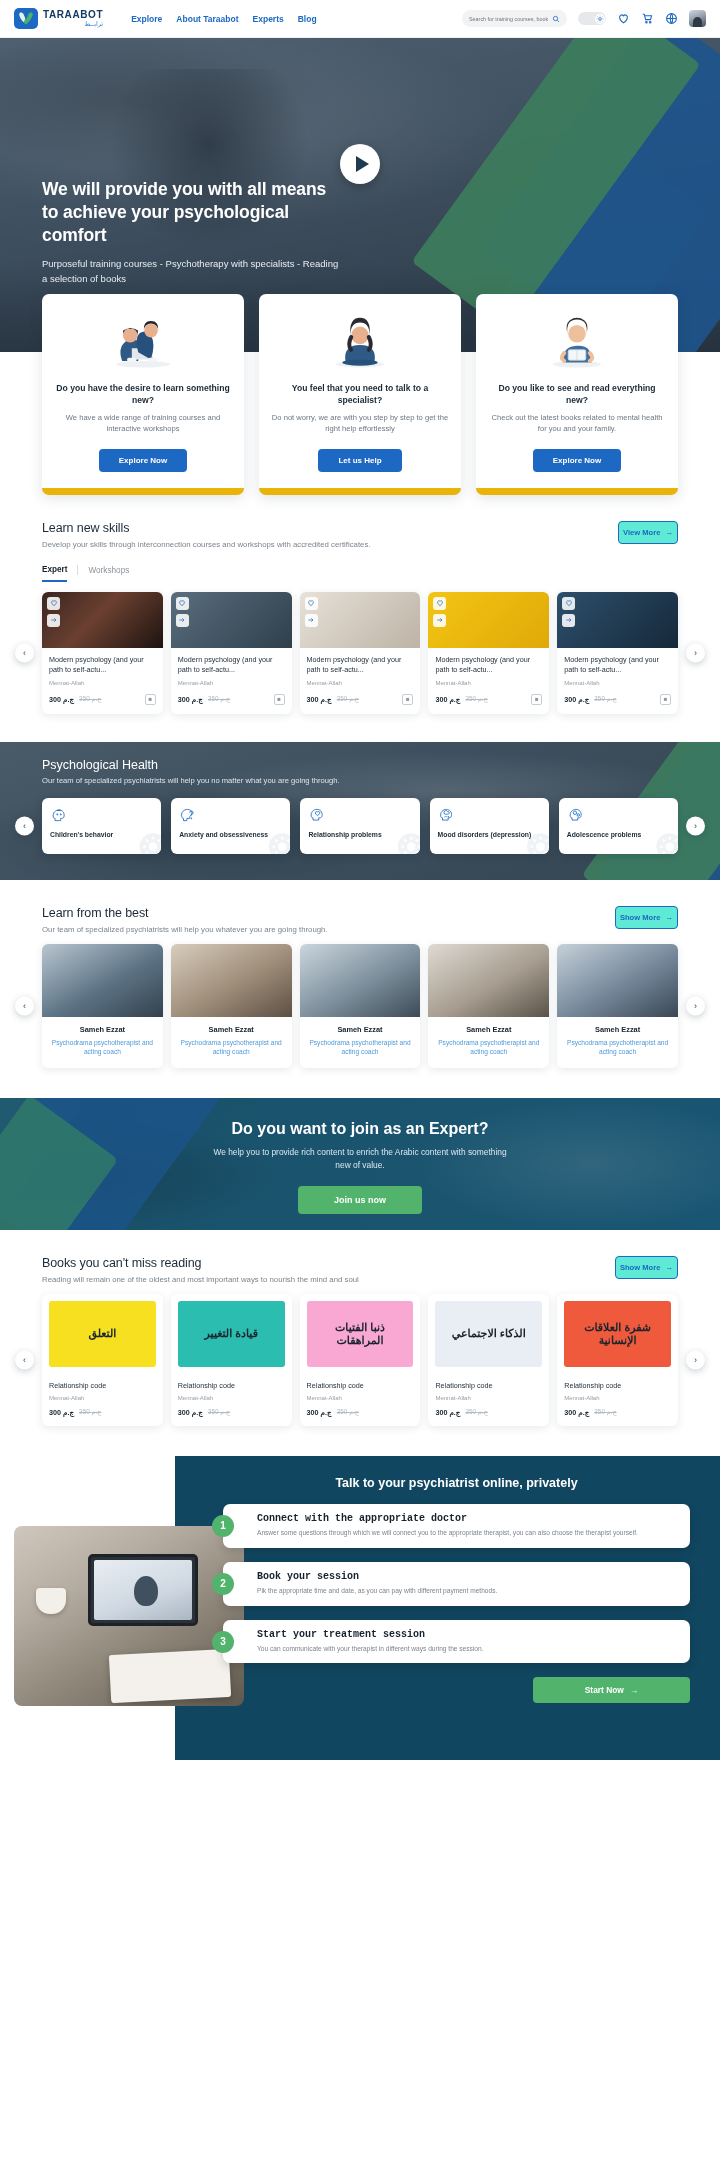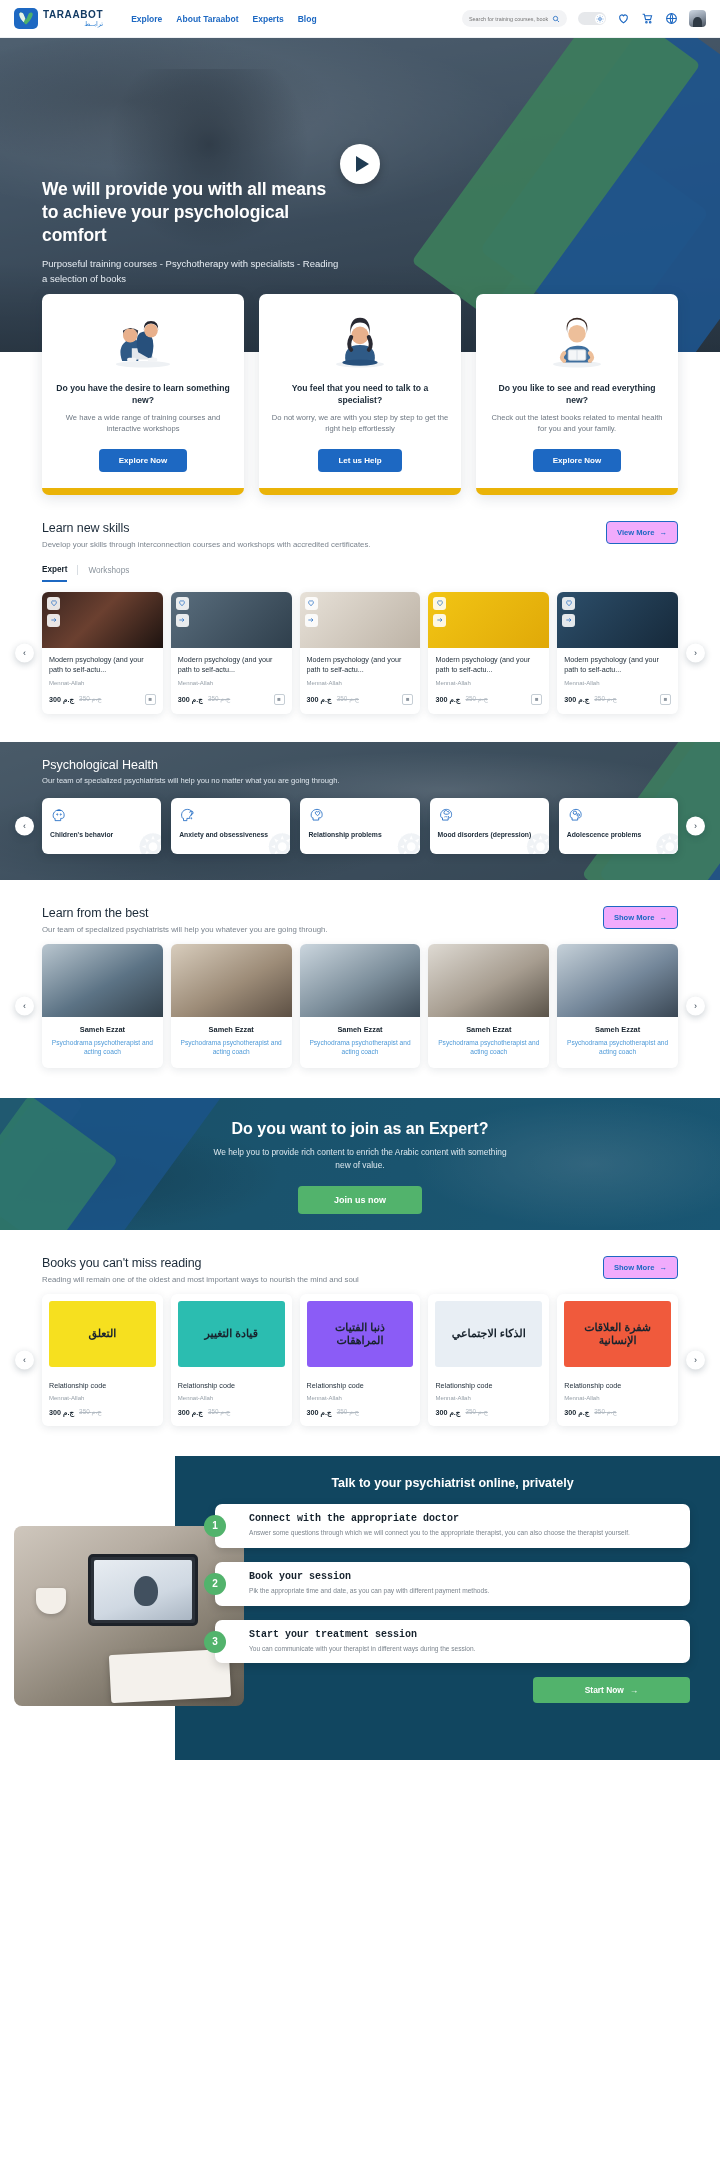--- a/index.html
+++ b/index.html
@@ -162,22 +162,22 @@
     padding: 7px 20px; border-radius: 4px; border: 0; font-family: inherit; cursor: pointer;
   }
 
   
   .section { padding: 26px 42px 0; }
   .sec-head { display: flex; align-items: flex-start; }
   .sec-head .txt { flex: 1; }
   .sec-head h2 { font-size: 12.5px; font-weight: 400; color: #1b2a38; letter-spacing: -.1px; }
   .sec-head .sub { font-size: 7.8px; color: #7b848e; margin-top: 5px; }
   .ghost-btn {
-    border: 1px solid #1d68c2; color: #1d68c2; background: #f0abfc;
-    font-size: 7.6px; font-weight: 600; border-radius: 4px; padding: 6px 10px;
+    border: 1px solid #1d68c2; color: #1d68c2; background: #5eead4;
+    font-size: 7.6px; font-weight: 600; border-radius: 4px; padding: 6px 4px;
     display: flex; align-items: center; gap: 5px; font-family: inherit; cursor: pointer;
     white-space: nowrap;
   }
   .tabs { display: flex; align-items: center; gap: 10px; margin-top: 16px; }
   .tab {
     font-size: 8.2px; color: #8a939c; padding-bottom: 6px; cursor: pointer;
     font-weight: 400;
   }
   .tab.active { color: #15212c; font-weight: 700; border-bottom: 2px solid #1d68c2; }
   .tab-sep { width: 1px; height: 10px; background: #d8dde2; margin-bottom: 6px; }
@@ -338,21 +338,21 @@
   }
   .talk-photo .cup {
     position: absolute; left: 22px; top: 62px; width: 30px; height: 26px;
     border-radius: 4px 4px 14px 14px; background: #f3efe9; box-shadow: 0 2px 5px rgba(0,0,0,.2);
   }
   .talk-photo .book {
     position: absolute; left: 96px; bottom: 6px; width: 120px; height: 48px;
     border-radius: 3px; background: #f4f1ec; transform: rotate(-3deg);
     box-shadow: 0 2px 7px rgba(0,0,0,.25);
   }
-  .talk-inner { position: relative; padding: 20px 30px 0 215px; }
+  .talk-inner { position: relative; padding: 20px 30px 0 215px; margin-left: 8px; }
   .talk-inner h2 { color: #fff; font-size: 12.5px; font-weight: 800; text-align: center; }
   .step {
     position: relative; background: #fff; border-radius: 7px; margin-top: 14px;
     padding: 9px 12px 10px 34px; box-shadow: 0 3px 10px rgba(0,0,0,.16);
   }
   .step .num {
     position: absolute; left: -11px; top: 50%; transform: translateY(-50%);
     width: 22px; height: 22px; border-radius: 50%; background: #52b36c; color: #fff;
     display: flex; align-items: center; justify-content: center;
     font-size: 10px; font-weight: 700;
@@ -801,21 +801,21 @@
      <div class="title">Relationship code</div>
      <div class="author">Mennat-Allah</div>
      <div class="pricerow" style="display:flex;align-items:center;gap:5px;margin-top:7px">
        <span style="font-size:7.2px;font-weight:700;color:#17242f">300 ج.م</span>
        <span style="font-size:6.4px;color:#b3bbc3;text-decoration:line-through">350 ج.م</span>
      </div>
    </div>
  </div>
  <div class="bcard">
    <div class="cover">
-     <div class="coverart" style="background:#8b5cf6">ذنبا الفتيات المراهقات</div>
+     <div class="coverart" style="background:#f9a8d4">ذنبا الفتيات المراهقات</div>
    </div>
    <div class="body">
      <div class="title">Relationship code</div>
      <div class="author">Mennat-Allah</div>
      <div class="pricerow" style="display:flex;align-items:center;gap:5px;margin-top:7px">
        <span style="font-size:7.2px;font-weight:700;color:#17242f">300 ج.م</span>
        <span style="font-size:6.4px;color:#b3bbc3;text-decoration:line-through">350 ج.م</span>
      </div>
    </div>
  </div>

